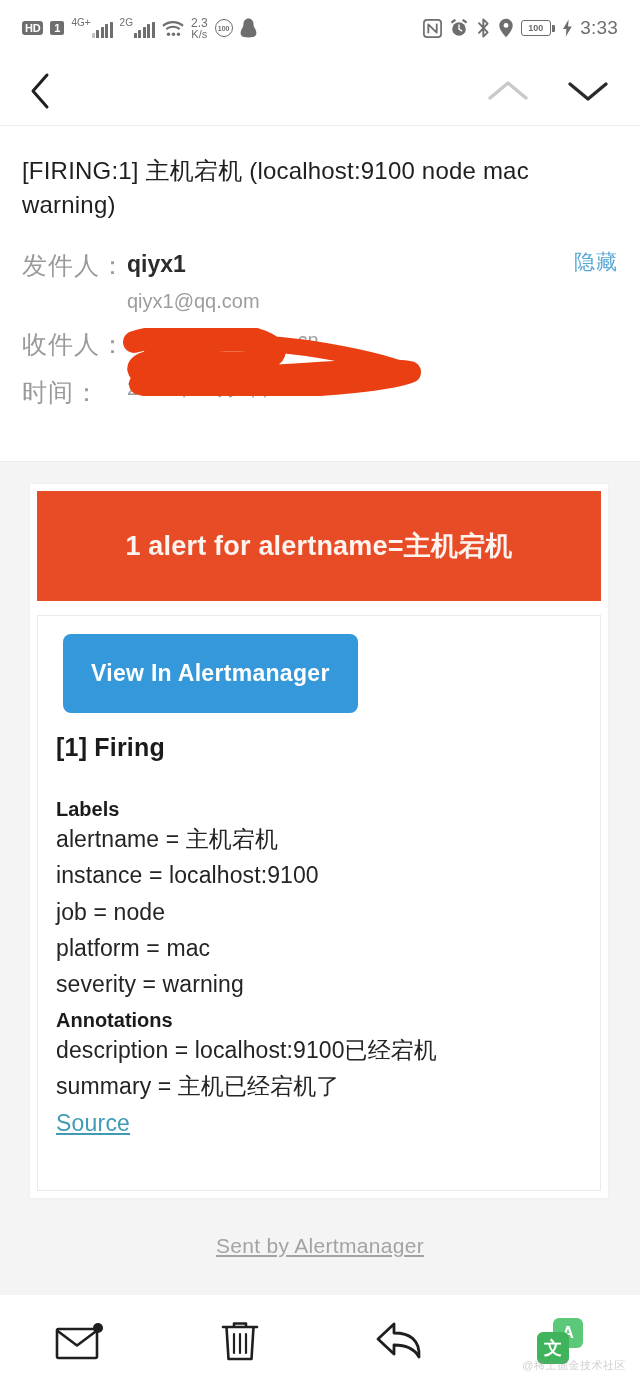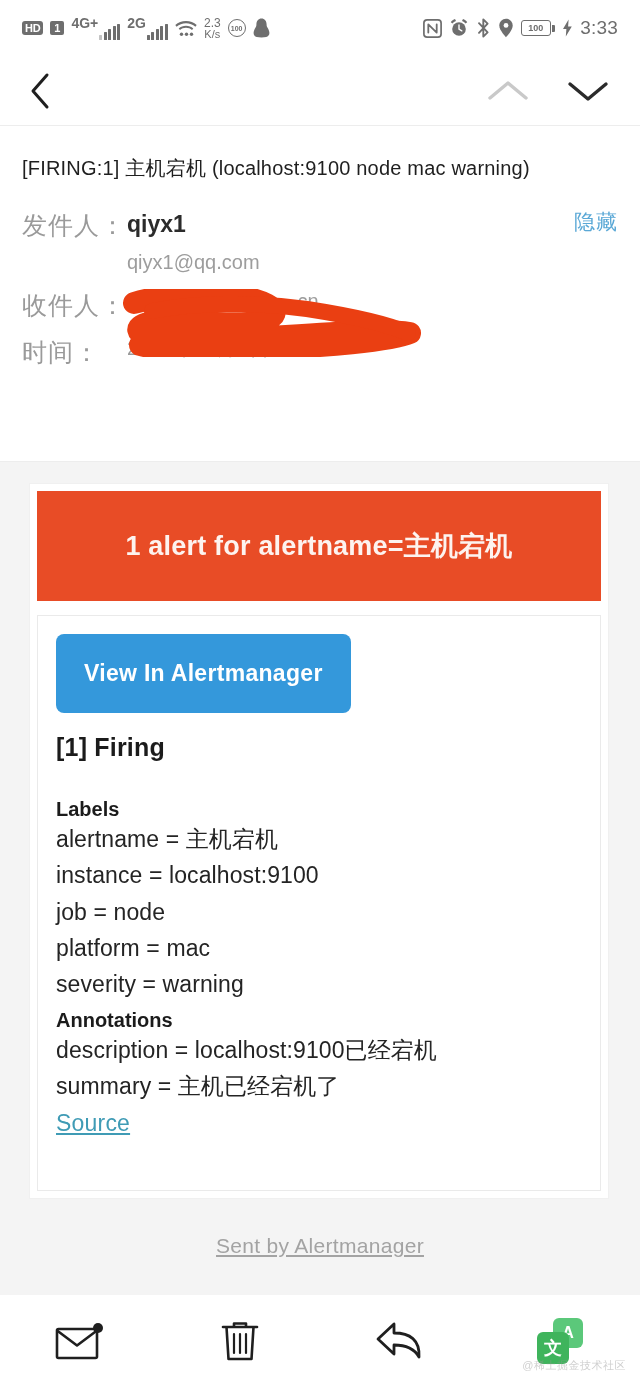--- a/index.html
+++ b/index.html
@@ -52,22 +52,22 @@
     font-size: 11px;
     font-weight: bold;
     color: #ffffff;
     background: #6e6e6e;
     border-radius: 2px;
     padding: 1px 4px;
     line-height: 1.1;
   }
   .net-group { display: flex; align-items: flex-end; gap: 1px; }
   .net-label {
-    font-size: 14px; color: #6e6e6e; line-height: 1;
-    margin-bottom: 10px; font-weight: 700;
+    font-size: 10px; color: #6e6e6e; line-height: 1;
+    margin-bottom: 10px; font-weight: 400;
   }
   .bars { display: flex; align-items: flex-end; gap: 1.5px; height: 16px; }
   .bars i { width: 3px; background: #6e6e6e; display: block; border-radius: 0.5px; }
   .bars i:nth-child(1) { height: 5px; }
   .bars i:nth-child(2) { height: 8px; }
   .bars i:nth-child(3) { height: 11px; }
   .bars i:nth-child(4) { height: 14px; }
   .bars i:nth-child(5) { height: 16px; }
   .bars.dim i:nth-child(1) { background: #c3c3c3; }
 
@@ -127,21 +127,21 @@
 
   
   .mail-header {
     position: absolute;
     top: 126px; left: 0;
     width: 640px; height: 336px;
     background: #ffffff;
     padding: 0 22px;
   }
   .subject {
-    font-size: 20px;
+    font-size: 24px;
     color: #1f1f1f;
     line-height: 1.42;
     padding-top: 28px;
     letter-spacing: 0.2px;
     font-weight: 400;
   }
 
   .meta { margin-top: 22px; position: relative; }
   .meta-row { display: flex; align-items: flex-start; margin-bottom: 4px; }
   .meta-label {
@@ -221,20 +221,21 @@
     color: #ffffff;
     font-size: 23px;
     font-weight: bold;
     border-radius: 8px;
     padding: 0 28px;
     height: 79px;
     letter-spacing: 0.3px;
     border: none;
     cursor: pointer;
     font-family: "Liberation Sans", sans-serif;
+    margin-left: 7px;
   }
 
   .firing-title {
     margin-top: 20px;
     font-size: 25px;
     font-weight: bold;
     color: #1b1b1b;
     letter-spacing: 0.2px;
   }
 

